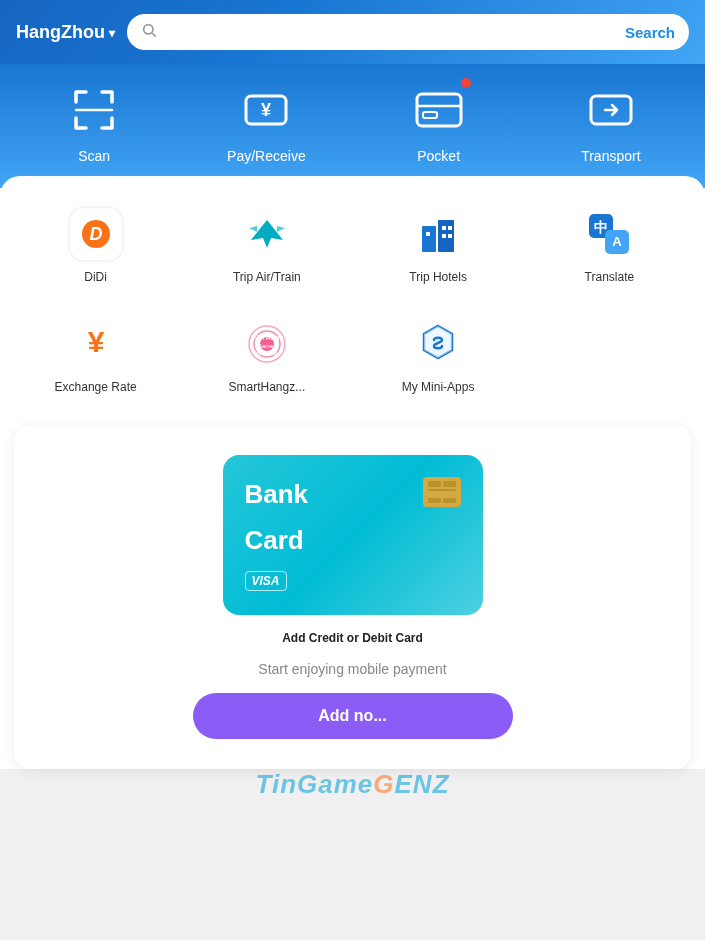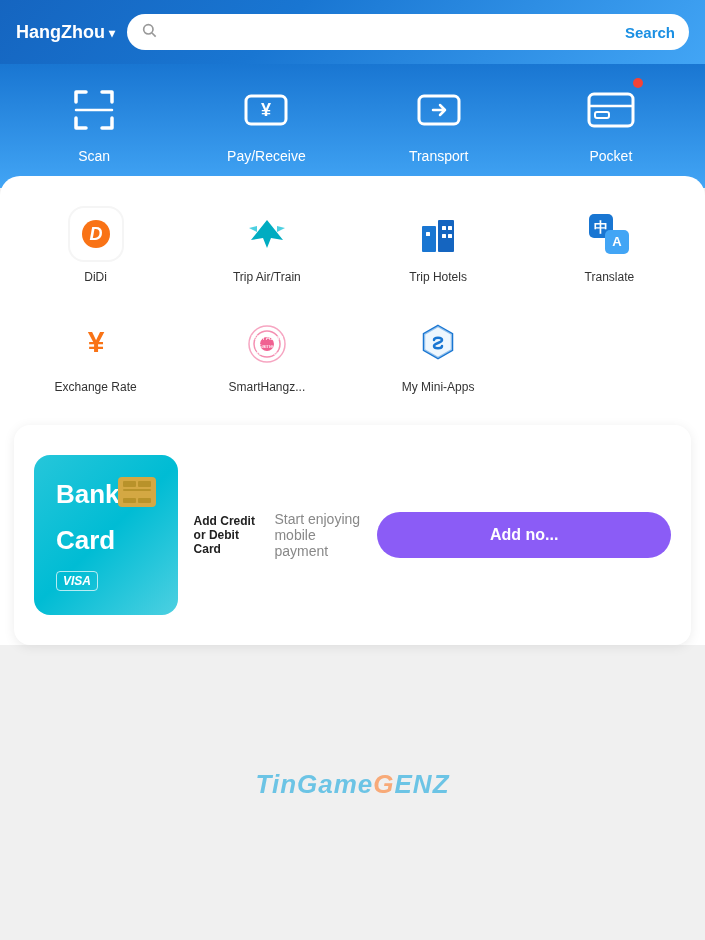--- a/index.html
+++ b/index.html
@@ -165,21 +165,21 @@
     }
 
     
     .card-section {
       background: white;
       border-radius: 16px;
       margin: 10px 14px;
       padding: 30px 20px;
       box-shadow: 0 2px 12px rgba(0,0,0,0.08);
       display: flex;
-      flex-direction: row;
+      flex-direction: column;
       align-items: center;
       gap: 16px;
     }
 
     .bank-card {
       width: 260px;
       height: 160px;
       background: linear-gradient(135deg, #26c6da, #00bcd4, #4dd0e1);
       border-radius: 16px;
       padding: 24px 22px;
@@ -314,41 +314,41 @@
         <div class="action-icon">
           <svg viewBox="0 0 52 52">
             <rect x="6" y="12" width="40" height="28" rx="5" stroke="white" stroke-width="3" fill="none"></rect>
             <text x="26" y="32" text-anchor="middle" font-size="18" fill="white" font-weight="700" stroke="none">¥</text>
           </svg>
         </div>
         <span class="action-label">Pay/Receive</span>
       </div>
 
       <div class="action-item">
-        <div class="action-icon">
-          <svg viewBox="0 0 52 52">
-            <rect x="6" y="12" width="40" height="28" rx="5" stroke="white" stroke-width="3" fill="none"></rect>
-
-            <path d="M20 26 L32 26 M27 21 L32 26 L27 31" stroke="white" stroke-width="2.5" stroke-linecap="round" stroke-linejoin="round" fill="none"></path>
-          </svg>
-        </div>
-        <span class="action-label">Transport</span>
-      </div>
-
-      <div class="action-item">
         <div class="action-icon" style="position:relative;">
           <svg viewBox="0 0 52 52">
             <rect x="4" y="10" width="44" height="32" rx="5" stroke="white" stroke-width="3" fill="none"></rect>
 
             <line x1="4" y1="22" x2="48" y2="22" stroke="white" stroke-width="2.5"></line>
             <rect x="10" y="28" width="14" height="6" rx="2" stroke="white" stroke-width="2" fill="none"></rect>
           </svg>
           <div class="badge"></div>
         </div>
         <span class="action-label">Pocket</span>
+      </div>
+
+      <div class="action-item">
+        <div class="action-icon">
+          <svg viewBox="0 0 52 52">
+            <rect x="6" y="12" width="40" height="28" rx="5" stroke="white" stroke-width="3" fill="none"></rect>
+
+            <path d="M20 26 L32 26 M27 21 L32 26 L27 31" stroke="white" stroke-width="2.5" stroke-linecap="round" stroke-linejoin="round" fill="none"></path>
+          </svg>
+        </div>
+        <span class="action-label">Transport</span>
       </div>
 
     </div>
   </div>
 
   <div class="main-content">
 
     <div class="services-section">
       <div class="services-grid">
 

